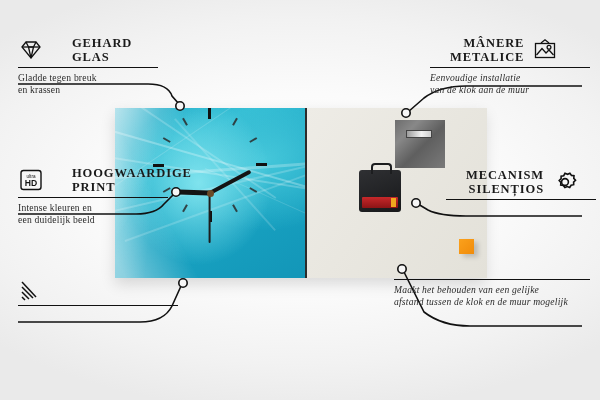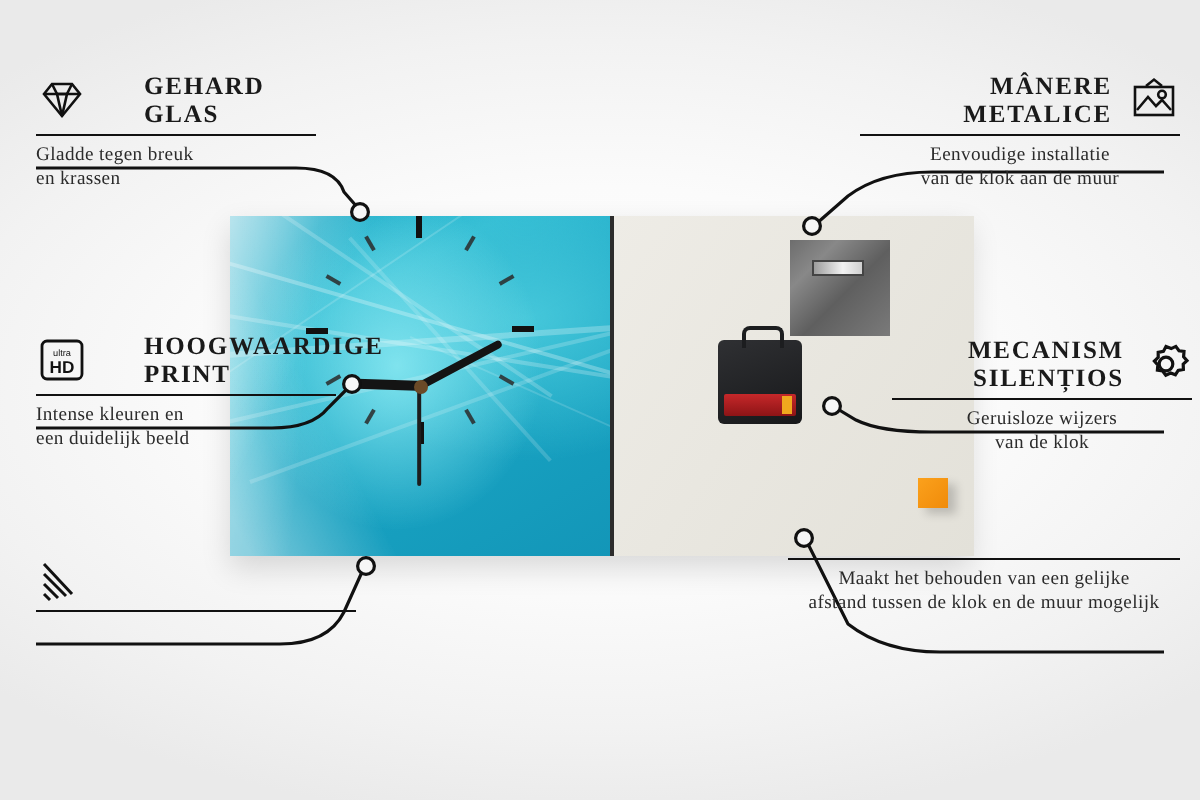--- a/index.html
+++ b/index.html
@@ -76,31 +76,31 @@
   .hand{position:absolute;left:50%;top:50%;transform-origin:50% 100%;background:#141414;border-radius:2px;}
   .hand.hour{width:5px;height:34px;margin-left:-2.5px;margin-top:-34px;}
   .hand.minute{width:4px;height:46px;margin-left:-2px;margin-top:-46px;}
   .hand.second{width:1.6px;height:50px;margin-left:-.8px;margin-top:-50px;background:#1d1d1d;}
   .cap{position:absolute;left:50%;top:50%;width:7px;height:7px;margin:-3.5px 0 0 -3.5px;border-radius:50%;background:#6b4a27;}
 
   
   .lead{position:absolute;inset:0;pointer-events:none;}
   .feat{position:absolute;}
   .feat .head{display:flex;align-items:center;gap:8px;}
-  .feat.right .head{flex-direction:row;justify-content:flex-end;}
+  .feat.right .head{flex-direction:row;justify-content:flex-start;}
   .title{
     font-size:12.5px;font-weight:bold;letter-spacing:.9px;color:#1a1a1a;
     line-height:14px;text-transform:uppercase;white-space:pre-line;margin-left:20px;
   }
   .feat.right .title{text-align:right;}
   .rule{height:1px;background:#111;margin:3px 0 4px 0;}
   .desc{
     font-size:9.6px;color:#2b2b2b;line-height:12px;white-space:pre-line;letter-spacing:.2px;
   }
-  .feat.right .desc{text-align:center;}
+  .feat.right .desc{text-align:left;font-style:italic;}
   .ico{width:26px;height:24px;flex:0 0 26px;display:block;}
   .ico svg{width:100%;height:100%;display:block;}
 
   .f1{left:18px;top:36px;width:140px;}
   .f2{left:18px;top:166px;width:150px;}
   .f3{left:18px;top:278px;width:160px;}
   .f4{right:10px;top:36px;width:160px;}
   .f5{right:4px;top:168px;width:150px;}
   .f6{right:10px;top:276px;width:196px;}
 </style>
@@ -282,22 +282,20 @@
       <span class="ico">
         <svg viewBox="0 0 26 24">
             <g fill="none" stroke="#111" stroke-width="1.6">
           <path d="M13 3.3 l2.6 1.0 2.3-1.1 1.6 2.2 2.5 .3 -.2 2.7 1.7 1.9 -1.9 1.8 .1 2.6 -2.6 .5 -1.4 2.2 -2.4-.9 -2.4 1.1 -1.6-2.1 -2.6-.4 .2-2.6 -1.7-2.0 1.9-1.8 0-2.5 2.6-.5z"></path>
           <circle cx="13" cy="12" r="3.4"></circle>
         </g>
           </svg>
       </span>
     </div>
     <div class="rule"></div>
-    <div class="desc">Geruisloze wijzers
-van de klok</div>
   </div>
 
   <div class="feat f6 right">
     <div class="rule"></div>
     <div class="desc">Maakt het behouden van een gelijke
 afstand tussen de klok en de muur mogelijk</div>
   </div>
 
 </div>
 

